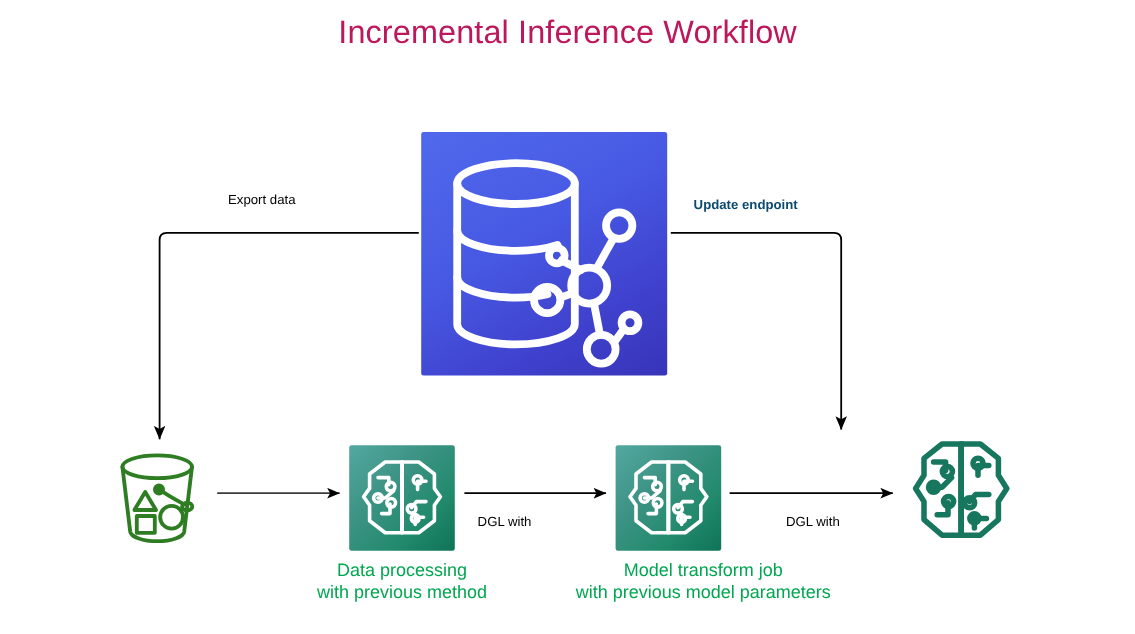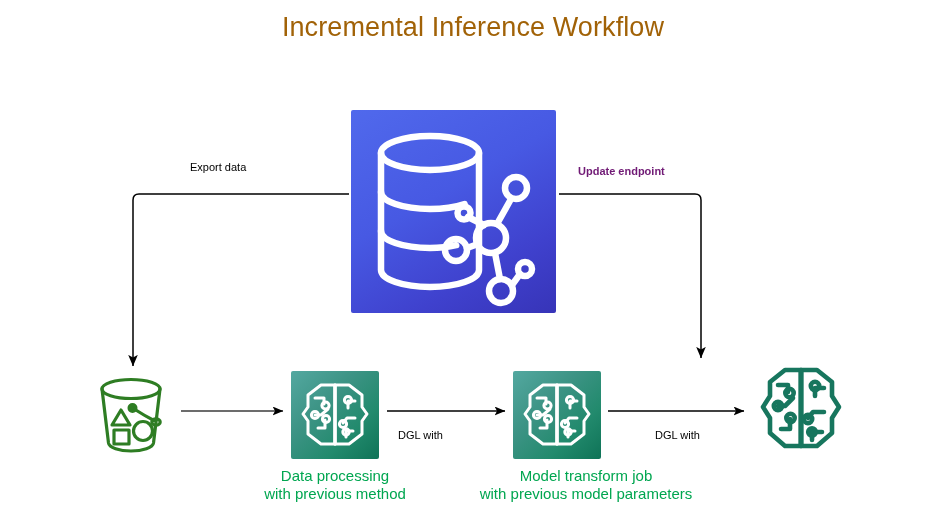--- a/index.html
+++ b/index.html
@@ -26,21 +26,21 @@
     height: 528px;
   }
 
   .page-title {
     position: absolute;
     left: 0;
     top: 12px;
     width: 946px;
     text-align: center;
     font-size: 27px;
-    color: #a16207;
+    color: #be185d;
     letter-spacing: 0.1px;
     white-space: nowrap;
   }
 
   
   .node {
     position: absolute;
   }
   .icon-square {
     position: absolute;
@@ -99,21 +99,21 @@
   .label.black { color: #000000; }
   .label.green { color: #00a650; }
 
   .edge-label {
     position: absolute;
     font-size: 11px;
     white-space: nowrap;
   }
   .edge-label.black { color: #000000; }
   .edge-label.green-bold {
-    color: #701a75;
+    color: #0c4a6e;
     font-weight: bold;
   }
 
   .lbl-new-snapshot { left: 41px; top: 467px; width: 160px; }
   .lbl-data-processing { left: 234px; top: 467px; width: 202px; }
   .lbl-model-transform { left: 440px; top: 467px; width: 292px; }
   .lbl-updated-endpoint { left: 686px; top: 477px; width: 230px; }
 
   .lbl-export-data { left: 190px; top: 161px; }
   .lbl-update-endpoint { left: 578px; top: 165px; }

